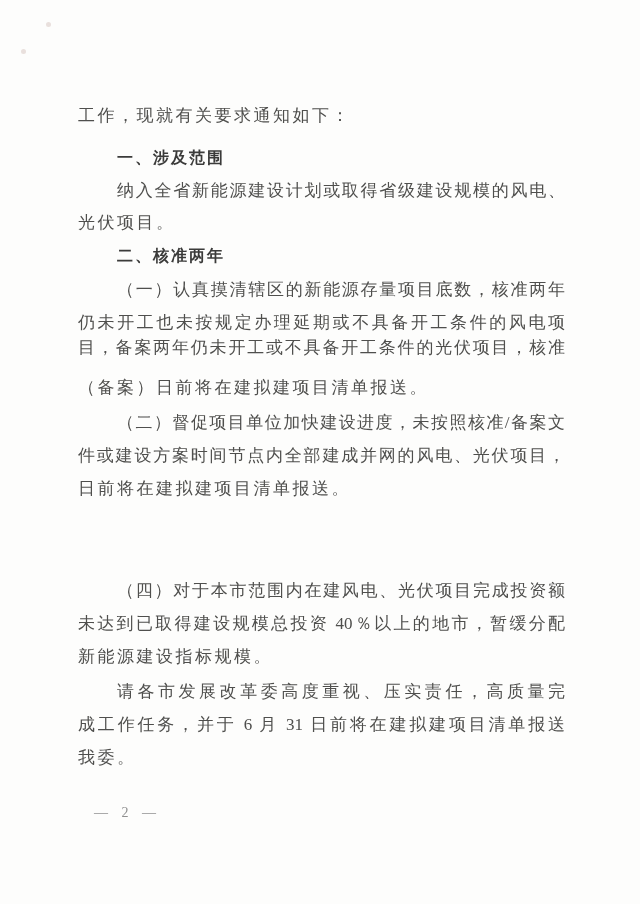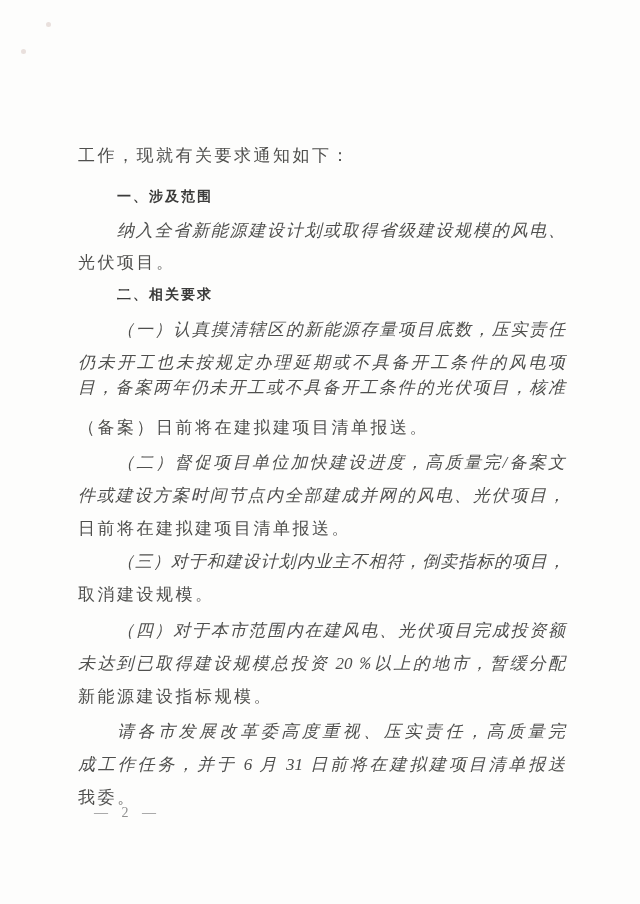--- a/index.html
+++ b/index.html
@@ -17,38 +17,36 @@
   }
   .line {
     position: absolute;
     left: 78px;
     width: 487px;
     font-size: 17px;
     line-height: 23px;
     color: #4f4f4d;
     letter-spacing: 2.5px;
     white-space: nowrap;
-    margin-top: 40px;
   }
   .line.indent {
     left: 117px;
     width: 448px;
   }
   .line.fill {
     white-space: normal;
     letter-spacing: 0;
     text-align: justify;
     text-align-last: justify;
     text-justify: inter-character;
-    font-style: italic;
   }
   .line.heading {
-    font-family: Liberation Mono, monospace;
+    font-family: Liberation Serif, serif;
     font-weight: 700;
-    font-size: 14px;
+    font-size: 16px;
     color: #3b3b3a;
     letter-spacing: 2px;
   }
   .page-number {
     position: absolute;
     left: 94px;
     top: 805px;
     font-size: 14px;
     color: #8f8f8f;
     letter-spacing: 5px;
@@ -71,36 +69,34 @@
   <span class="speck s1"></span>
   <span class="speck s2"></span>
 
   <div class="line" style="top:104px">工作，现就有关要求通知如下：</div>
 
   <div class="line heading indent" style="top:146px">一、涉及范围</div>
 
   <div class="line fill indent" style="top:179px">纳入全省新能源建设计划或取得省级建设规模的风电、</div>
   <div class="line" style="top:211px">光伏项目。</div>
 
-  <div class="line heading indent" style="top:244px">二、相关要求</div>
+  <div class="line heading indent" style="top:244px">二、核准两年</div>
 
-  <div class="line fill indent" style="top:278px">（一）认真摸清辖区的新能源存量项目底数，压实责任</div>
+  <div class="line fill indent" style="top:278px">（一）认真摸清辖区的新能源存量项目底数，核准两年</div>
   <div class="line fill" style="top:311px">仍未开工也未按规定办理延期或不具备开工条件的风电项</div>
   <div class="line fill" style="top:336px">目，备案两年仍未开工或不具备开工条件的光伏项目，核准</div>
   <div class="line" style="top:376px">（备案）日前将在建拟建项目清单报送。</div>
 
-  <div class="line fill indent" style="top:411px">（二）督促项目单位加快建设进度，高质量完/备案文</div>
+  <div class="line fill indent" style="top:411px">（二）督促项目单位加快建设进度，未按照核准/备案文</div>
   <div class="line fill" style="top:444px">件或建设方案时间节点内全部建成并网的风电、光伏项目，</div>
   <div class="line" style="top:477px">日前将在建拟建项目清单报送。</div>
 
-  <div class="line fill indent" style="top:510px">（三）对于和建设计划内业主不相符，倒卖指标的项目，</div>
-  <div class="line" style="top:543px">取消建设规模。</div>
 
   <div class="line fill indent" style="top:579px">（四）对于本市范围内在建风电、光伏项目完成投资额</div>
-  <div class="line fill" style="top:612px">未达到已取得建设规模总投资 20％以上的地市，暂缓分配</div>
+  <div class="line fill" style="top:612px">未达到已取得建设规模总投资 40％以上的地市，暂缓分配</div>
   <div class="line" style="top:645px">新能源建设指标规模。</div>
 
   <div class="line fill indent" style="top:680px">请各市发展改革委高度重视、压实责任，高质量完</div>
   <div class="line fill" style="top:713px">成工作任务，并于 6 月 31 日前将在建拟建项目清单报送</div>
   <div class="line" style="top:746px">我委。</div>
 
   <div class="page-number">— 2 —</div>
 
 </div>
 

